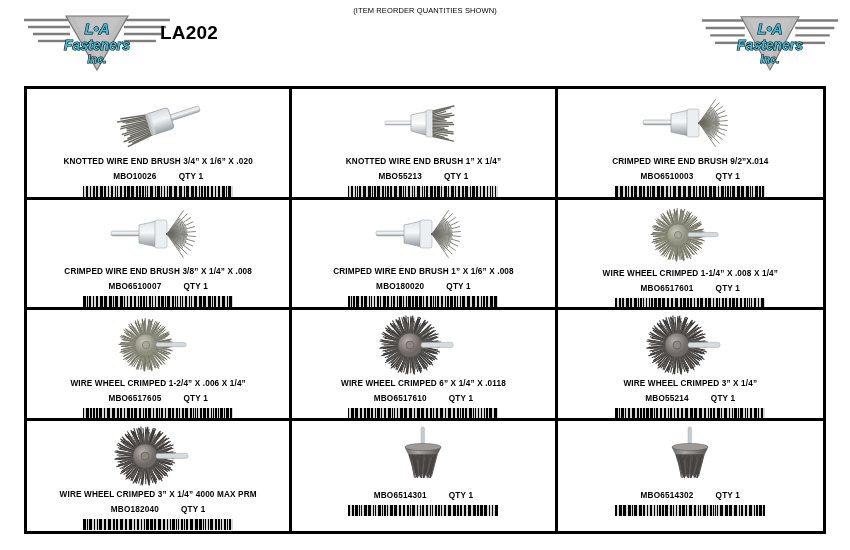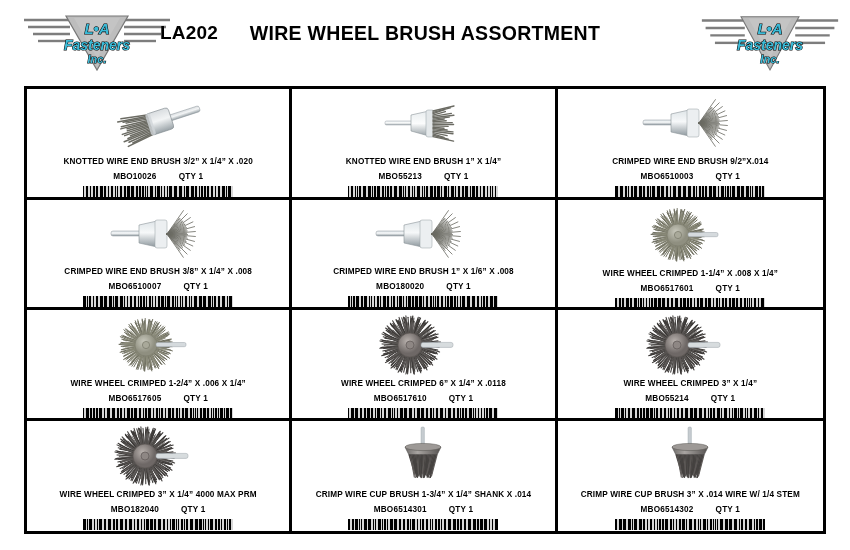--- a/index.html
+++ b/index.html
@@ -108,21 +108,21 @@
         <path d="M52 10 L98 10 L75 50 Z" fill="#cccccc" opacity="0.5"></path>
         <text x="75" y="26" text-anchor="middle" font-family="'Liberation Sans',sans-serif" font-size="15" font-weight="bold" font-style="italic" fill="#3bbcd9" stroke="#000" stroke-width="1.1" paint-order="stroke">L•A</text>
         <text x="75" y="42" text-anchor="middle" font-family="'Liberation Sans',sans-serif" font-size="14" font-weight="bold" font-style="italic" fill="#3bbcd9" stroke="#000" stroke-width="1.1" paint-order="stroke">Fasteners</text>
         <text x="75" y="55" text-anchor="middle" font-family="'Liberation Sans',sans-serif" font-size="11" font-weight="bold" font-style="italic" fill="#3bbcd9" stroke="#000" stroke-width="1" paint-order="stroke">Inc.</text>
       </svg>
     </div>
 
     <div class="sku">LA202</div>
 
     <div class="title-block">
-      <div class="title-main">WIRE WHEEL BRUSH ASSORTMENT</div>
+      <div class="title-note">(ITEM REORDER QUANTITIES SHOWN)</div>
     </div>
 
     <div class="logo right">
       <svg viewBox="0 0 150 70" xmlns="http://www.w3.org/2000/svg">
         <g stroke="#7d7d7d" stroke-width="2.6" fill="none">
           <line x1="2" y1="13" x2="48" y2="13"></line>
           <line x1="6" y1="21" x2="48" y2="21"></line>
           <line x1="11" y1="29" x2="48" y2="29"></line>
           <line x1="16" y1="37" x2="48" y2="37"></line>
           <line x1="102" y1="13" x2="148" y2="13"></line>
@@ -168,21 +168,21 @@
                 <line x1="46" y1="31.85" x2="20.595996103256795" y2="33.5" stroke="#6b6b63" stroke-width="1.5" stroke-linecap="round"></line>
                 <line x1="46" y1="33.2" x2="16.000828399429324" y2="35.400000000000006" stroke="#6b6b63" stroke-width="1.5" stroke-linecap="round"></line>
                 <line x1="46" y1="34.55" x2="20.434546381696304" y2="37.3" stroke="#6b6b63" stroke-width="1.5" stroke-linecap="round"></line>
                 <line x1="46" y1="35.900000000000006" x2="23.88719378297545" y2="39.2" stroke="#6b6b63" stroke-width="1.5" stroke-linecap="round"></line>
                 <line x1="46" y1="37.25" x2="18.563766583911328" y2="41.1" stroke="#6b6b63" stroke-width="1.5" stroke-linecap="round"></line>
               </g>
         <rect x="44" y="16" width="5" height="22" rx="2" fill="#cfd5d8" opacity="0.8"></rect>
       </g>
     </svg>
         </div>
-        <div class="desc">KNOTTED WIRE END BRUSH 3/2” X 1/4” X .020</div>
+        <div class="desc">KNOTTED WIRE END BRUSH 3/4” X 1/6” X .020</div>
         <div class="codeline">
           <span>MBO10026</span>
           <span>QTY 1</span>
         </div>
         <div class="barcode">
           <i style="width:1px;background:#000000"></i>
           <i style="width:2px;background:#d8d8d8"></i>
           <i style="width:2px;background:#000000"></i>
           <i style="width:2px;background:#d8d8d8"></i>
           <i style="width:1px;background:#000000"></i>
@@ -2643,21 +2643,20 @@
               <line x1="63.3" y1="30" x2="59.2" y2="47.4" stroke="#5e5a58" stroke-width="1.05" stroke-linecap="round"></line>
               <line x1="63.8" y1="30" x2="57.2" y2="52.1" stroke="#454240" stroke-width="1.05" stroke-linecap="round"></line>
               <line x1="64.2" y1="30" x2="58.6" y2="49.4" stroke="#454240" stroke-width="1.05" stroke-linecap="round"></line>
               <line x1="64.7" y1="30" x2="60.8" y2="48.7" stroke="#5e5a58" stroke-width="1.05" stroke-linecap="round"></line>
               <line x1="65.1" y1="30" x2="59.4" y2="52.5" stroke="#454240" stroke-width="1.05" stroke-linecap="round"></line>
               <line x1="65.6" y1="30" x2="58.2" y2="47.6" stroke="#454240" stroke-width="1.05" stroke-linecap="round"></line>
               <line x1="66.0" y1="30" x2="60.5" y2="51.0" stroke="#5e5a58" stroke-width="1.05" stroke-linecap="round"></line>
             </g>
     </svg>
         </div>
-        <div class="desc">CRIMP WIRE CUP BRUSH 1-3/4” X 1/4” SHANK X .014</div>
         <div class="codeline">
           <span>MBO6514301</span>
           <span>QTY 1</span>
         </div>
         <div class="barcode">
           <i style="width:2px;background:#000000"></i>
           <i style="width:2px;background:#d8d8d8"></i>
           <i style="width:2px;background:#000000"></i>
           <i style="width:1px;background:#d8d8d8"></i>
           <i style="width:3px;background:#000000"></i>
@@ -2820,21 +2819,20 @@
               <line x1="63.3" y1="30" x2="59.2" y2="47.4" stroke="#5e5a58" stroke-width="1.05" stroke-linecap="round"></line>
               <line x1="63.8" y1="30" x2="57.2" y2="52.1" stroke="#454240" stroke-width="1.05" stroke-linecap="round"></line>
               <line x1="64.2" y1="30" x2="58.6" y2="49.4" stroke="#454240" stroke-width="1.05" stroke-linecap="round"></line>
               <line x1="64.7" y1="30" x2="60.8" y2="48.7" stroke="#5e5a58" stroke-width="1.05" stroke-linecap="round"></line>
               <line x1="65.1" y1="30" x2="59.4" y2="52.5" stroke="#454240" stroke-width="1.05" stroke-linecap="round"></line>
               <line x1="65.6" y1="30" x2="58.2" y2="47.6" stroke="#454240" stroke-width="1.05" stroke-linecap="round"></line>
               <line x1="66.0" y1="30" x2="60.5" y2="51.0" stroke="#5e5a58" stroke-width="1.05" stroke-linecap="round"></line>
             </g>
     </svg>
         </div>
-        <div class="desc">CRIMP WIRE CUP BRUSH 3” X .014 WIRE W/ 1/4 STEM</div>
         <div class="codeline">
           <span>MBO6514302</span>
           <span>QTY 1</span>
         </div>
         <div class="barcode">
           <i style="width:2px;background:#000000"></i>
           <i style="width:2px;background:#d8d8d8"></i>
           <i style="width:3px;background:#000000"></i>
           <i style="width:1px;background:#d8d8d8"></i>
           <i style="width:3px;background:#000000"></i>

